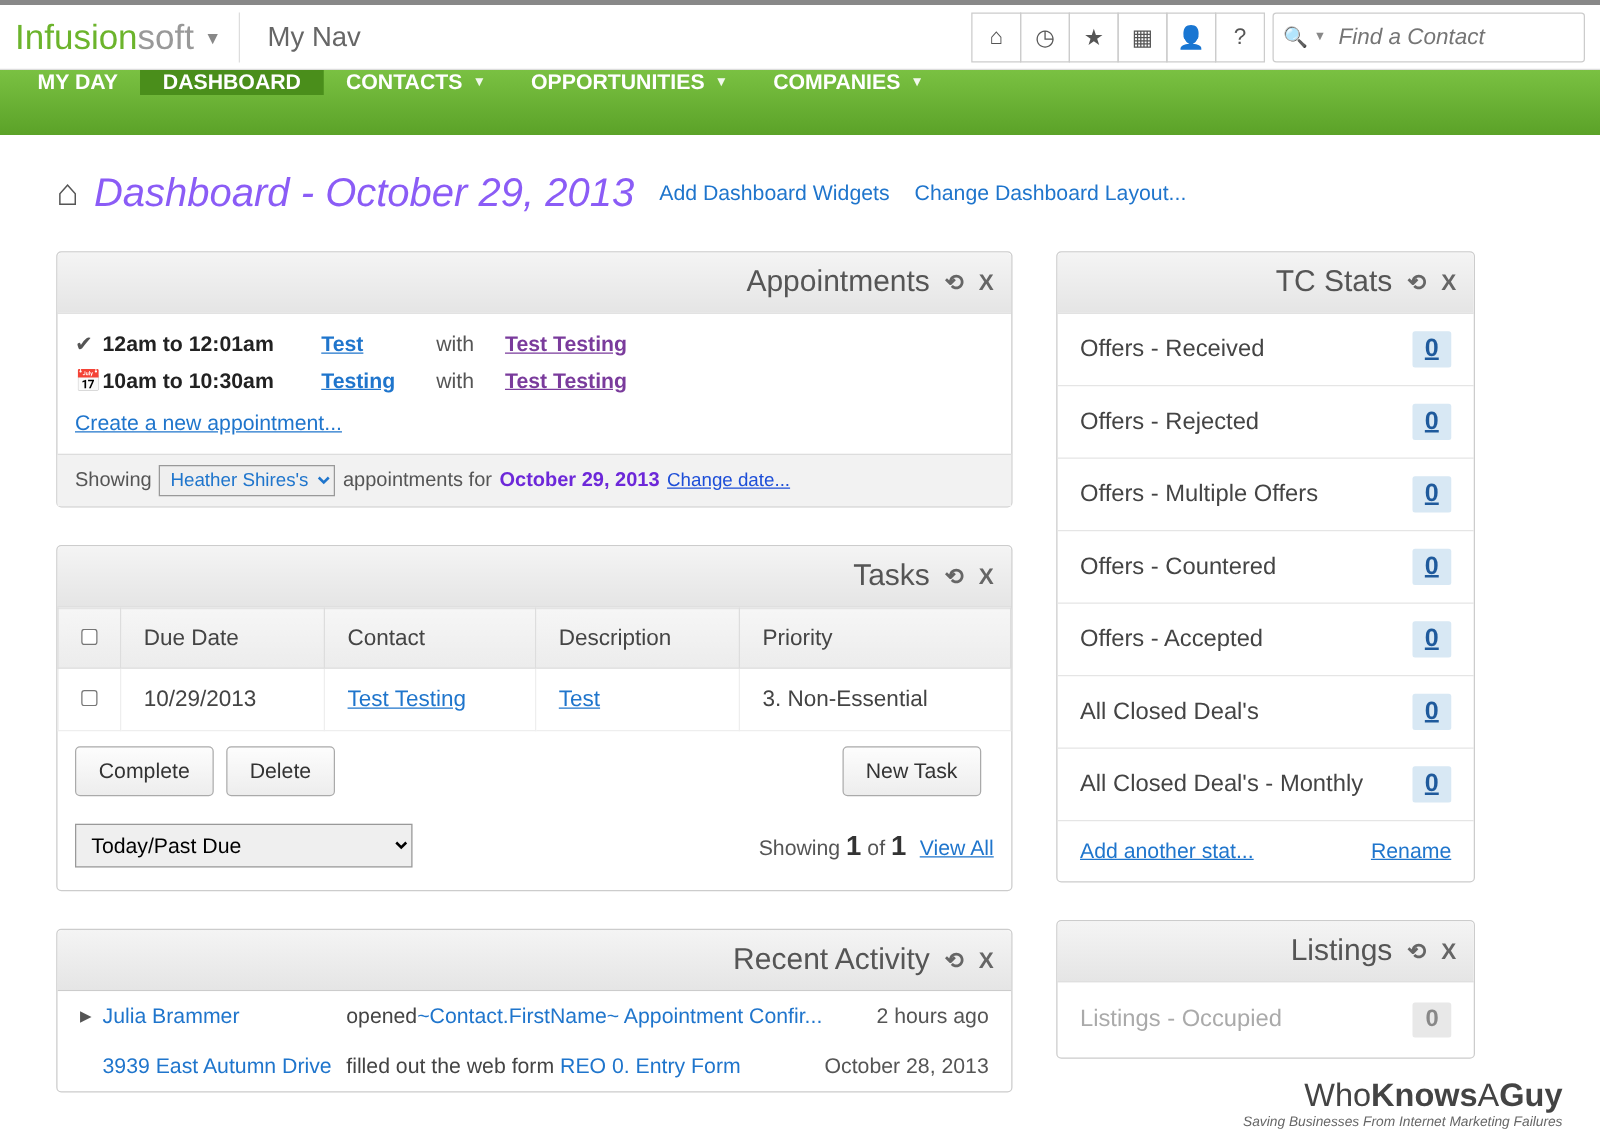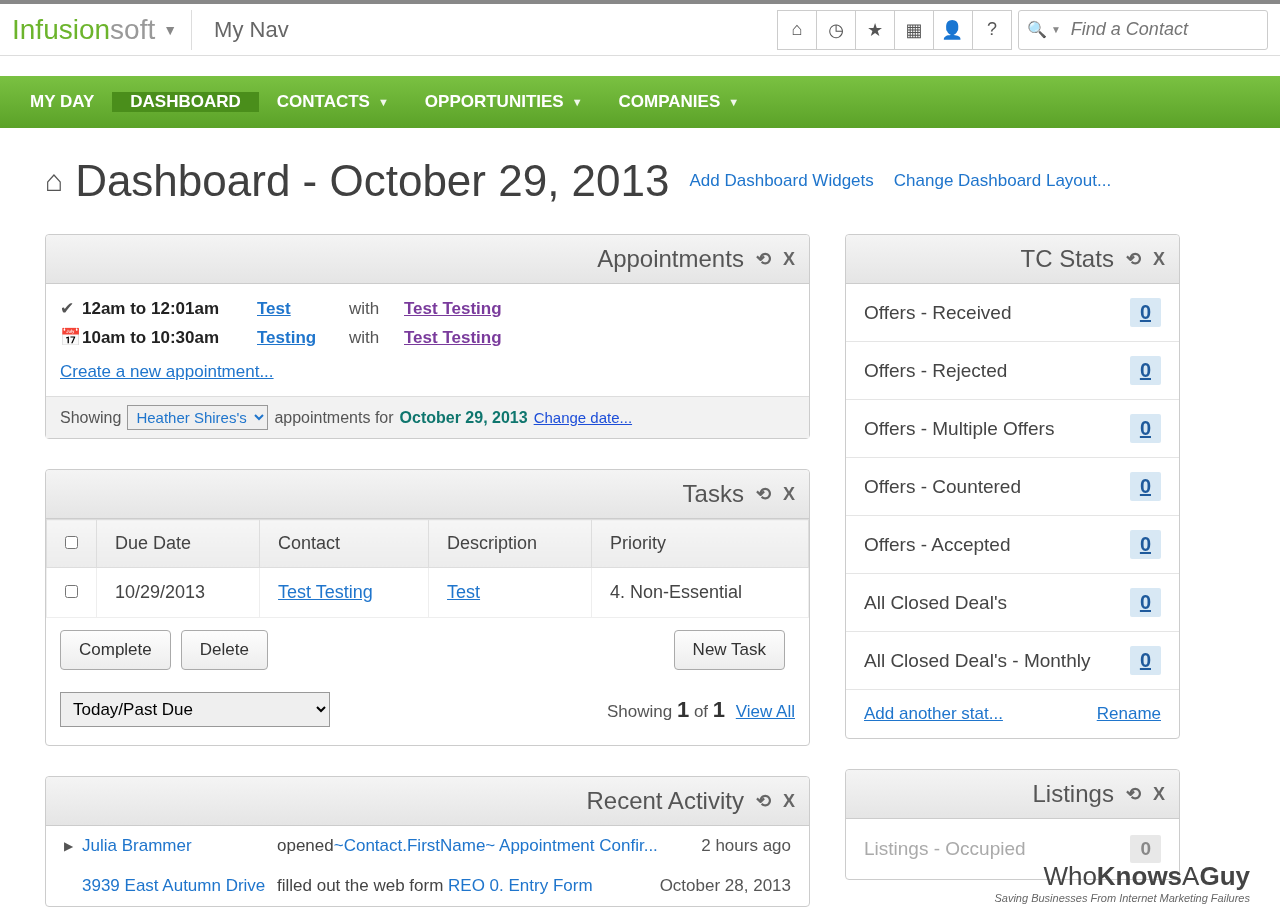--- a/index.html
+++ b/index.html
@@ -12,29 +12,29 @@
 .logo-gray { color: #999; }
 .logo-chevron { color: #888; font-size: 14px; margin-left: 8px; }
 .mynav { font-size: 22px; color: #666; padding: 0 22px; border-left: 1px solid #ddd; height: 40px; display:flex; align-items:center; }
 .top-spacer { flex: 1; }
 .icongrid { display: flex; }
 .iconbtn { width: 40px; height: 40px; border: 1px solid #ccc; display:flex; align-items:center; justify-content:center; font-size:18px; color:#555; cursor:pointer; margin-left:-1px;}
 .searchwrap { display:flex; align-items:center; border:1px solid #ccc; margin-left:6px; border-radius:3px; height:40px; padding:0 8px; width:250px; }
 .searchwrap span.chev { font-size:10px; color:#888; margin-left:4px;}
 .searchwrap input { border:none; outline:none; font-size:18px; font-style:italic; color:#888; margin-left:10px; width:100%; }
 
-.navbar { background: linear-gradient(#7ac142,#5ba228); height: 52px; display:flex; align-items:center; padding:0 12px;margin-top:20px; }
+.navbar { background: linear-gradient(#7ac142,#5ba228); height: 52px; display:flex; align-items:flex-start; padding:0 12px; }
 .navitem { color:#fff; font-weight:bold; font-size:17px; display:flex; align-items:center; padding:0 18px; cursor:pointer; }
 .navitem.active { background:#4a8e1b; }
 .navitem .chev { font-size:11px; margin-left:8px; opacity:0.9; }
 
 .content { padding: 28px 45px; }
 .pagetitle-row { display:flex; align-items:center; margin-bottom:28px; }
 .pagetitle-icon { font-size:30px; color:#555; margin-right:12px; }
-.pagetitle { font-size:44px; color:#404040; font-weight:400; }
+.pagetitle { font-size:32px; color:#8b5cf6; font-weight:400;font-style:italic; }
 .pagelink { color:#1f75cc; font-size:17px; margin-left:20px; cursor:pointer; }
 
 .cols { display:flex; gap:35px; align-items:flex-start; }
 .leftcol { flex:0 0 765px; }
 .rightcol { flex:0 0 335px; }
 
 .widget { border:1px solid #ccc; border-radius:4px; margin-bottom:30px; background:#fff; }
 .whead { background: linear-gradient(#f4f4f4,#e5e5e5); border-bottom:1px solid #ccc; padding:10px 14px; display:flex; align-items:center; border-radius:4px 4px 0 0;}
 .whead .wtitle { font-size:24px; color:#555; font-weight:400; flex:1;text-align:right; }
 .whead .wicon { color:#666; font-size:18px; margin-left:12px; cursor:pointer; font-weight:bold; }
@@ -42,21 +42,21 @@
 .appt-row { display:flex; align-items:center; padding:4px 14px; font-size:17px; }
 .appt-rows { padding-top:10px; }
 .appt-icon { width:22px; color:#555; }
 .appt-time { font-weight:bold; width:175px; color:#222; }
 .appt-link { color:#1f75cc; text-decoration:underline; font-weight:bold; width:92px; }
 .appt-with { color:#555; width:55px; }
 .appt-contact { color:#7a3b9c; text-decoration:underline; font-weight:bold; }
 .create-appt { color:#1f75cc; text-decoration:underline; padding:10px 14px 14px; display:inline-block; font-size:17px; cursor:pointer; }
 .appt-foot { background:#f2f2f2; border-top:1px solid #ddd; padding:8px 14px; font-size:16px; color:#555; display:flex; align-items:center; gap:6px; }
 .appt-foot select { font-size:15px; color:#1f75cc; border:1px solid #999; padding:2px 4px; }
-.appt-foot .bold { font-weight:bold; color:#0f766e; }
+.appt-foot .bold { font-weight:bold; color:#6d28d9; }
 .appt-foot .chdate { color:#1d4ed8; text-decoration:underline; font-size:15px; cursor:pointer; }
 
 .tasks-table { width:100%; border-collapse:collapse; }
 .tasks-table th { background:linear-gradient(#f6f6f6,#ececec); border:1px solid #ddd; padding:13px 18px; text-align:left; font-size:18px; font-weight:400; color:#444; }
 .tasks-table td { border:1px solid #eee; padding:14px 18px; font-size:18px; color:#444; }
 .tasks-table th:first-child, .tasks-table td:first-child { width:50px; text-align:center; }
 .task-link { color:#1f75cc; text-decoration:underline; cursor:pointer; }
 .tasks-actions { padding:12px 14px; display:flex; align-items:center; }
 .btn { border:1px solid #aaa; background:linear-gradient(#fdfdfd,#ededed); padding:9px 18px; font-size:17px; border-radius:4px; cursor:pointer; margin-right:10px; color:#333; }
 .tasks-filter { padding:10px 14px 18px; display:flex; align-items:center; }
@@ -191,21 +191,21 @@
             <th>Due Date</th>
             <th>Contact</th>
             <th>Description</th>
             <th>Priority</th>
           </tr>
           <tr>
             <td><input type="checkbox" style=""></td>
             <td>10/29/2013</td>
             <td><a class="task-link">Test Testing</a></td>
             <td><a class="task-link">Test</a></td>
-            <td>4. Non-Essential</td>
+            <td>3. Non-Essential</td>
           </tr>
         </tbody>
           </table>
         <div class="tasks-actions">
           <button class="btn">Complete</button>
           <button class="btn">Delete</button>
           <div style="flex:1"></div>
           <button class="btn">New Task</button>
         </div>
         <div class="tasks-filter">

